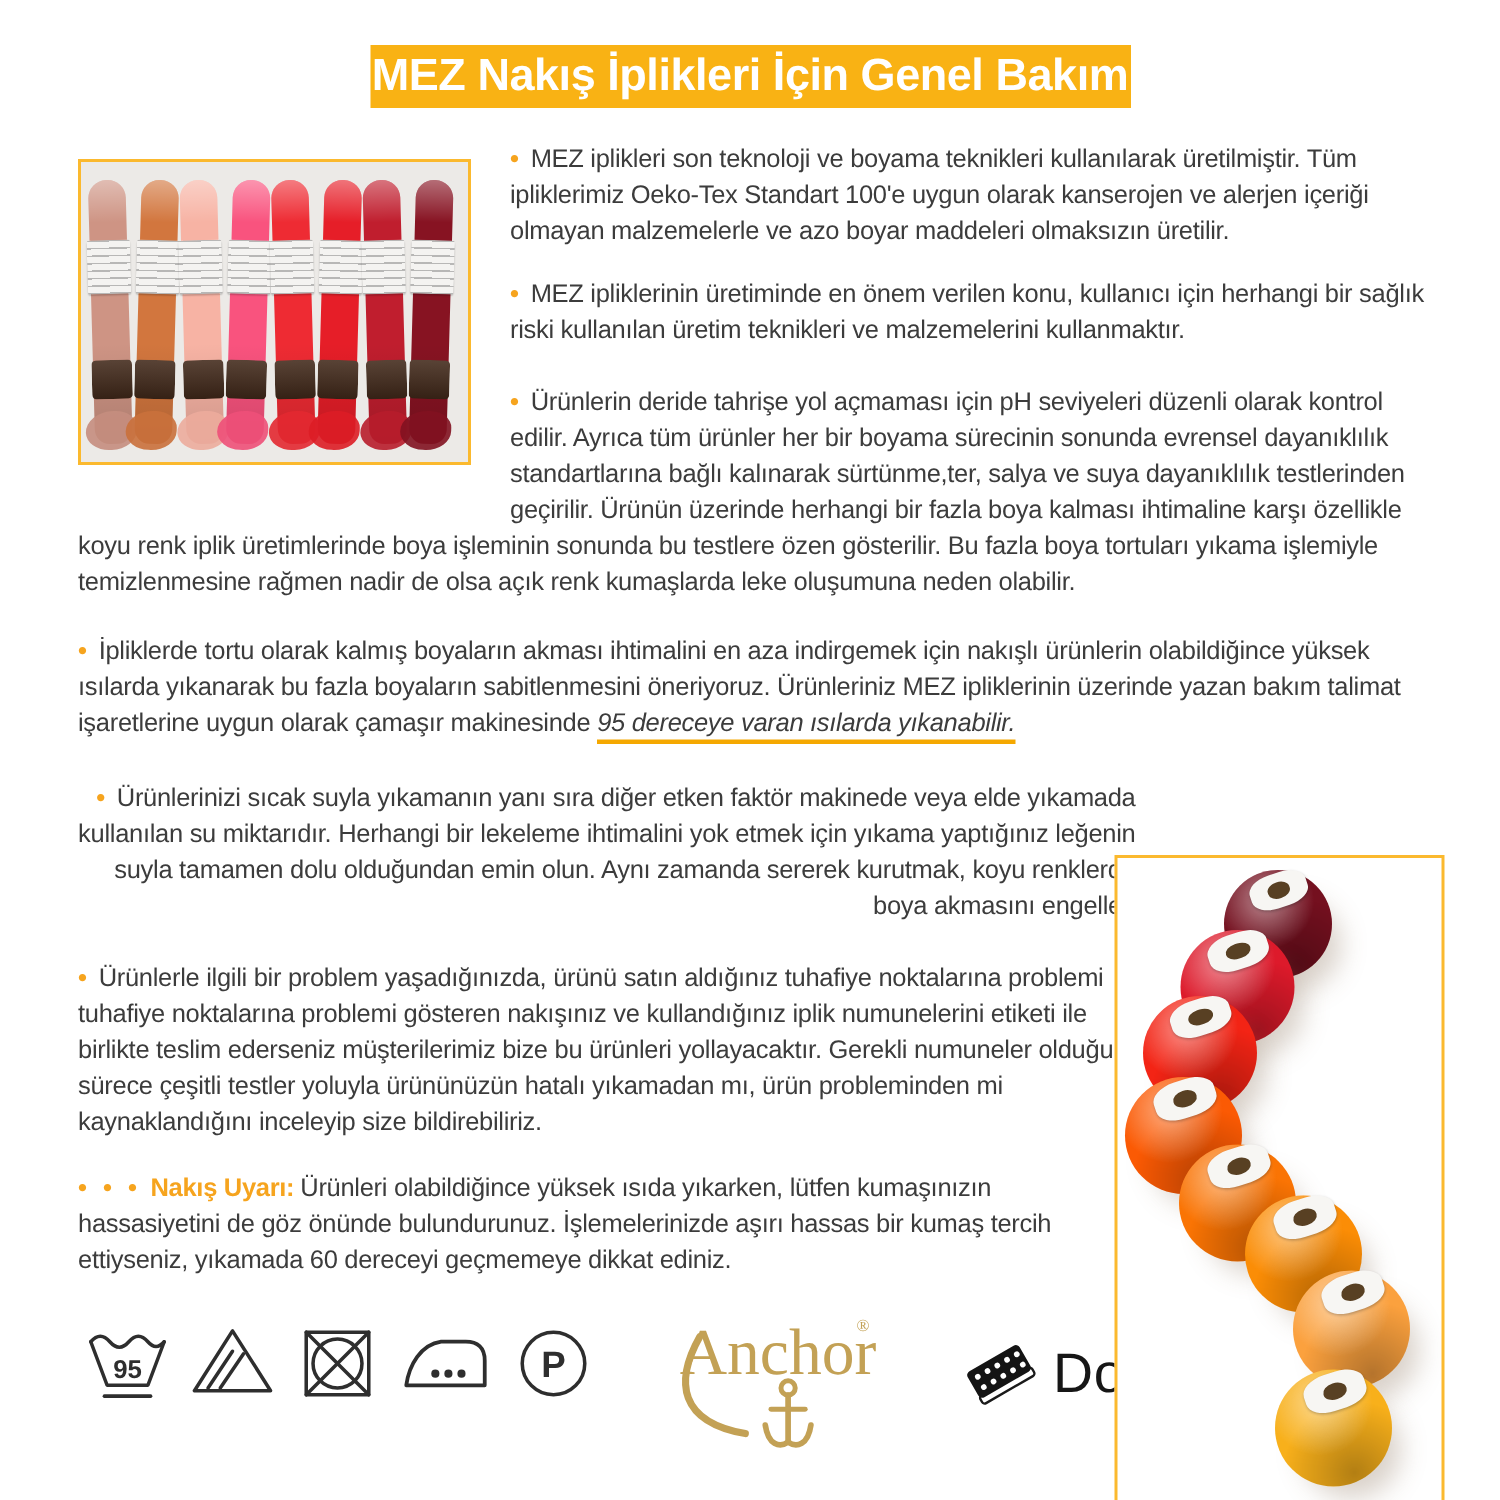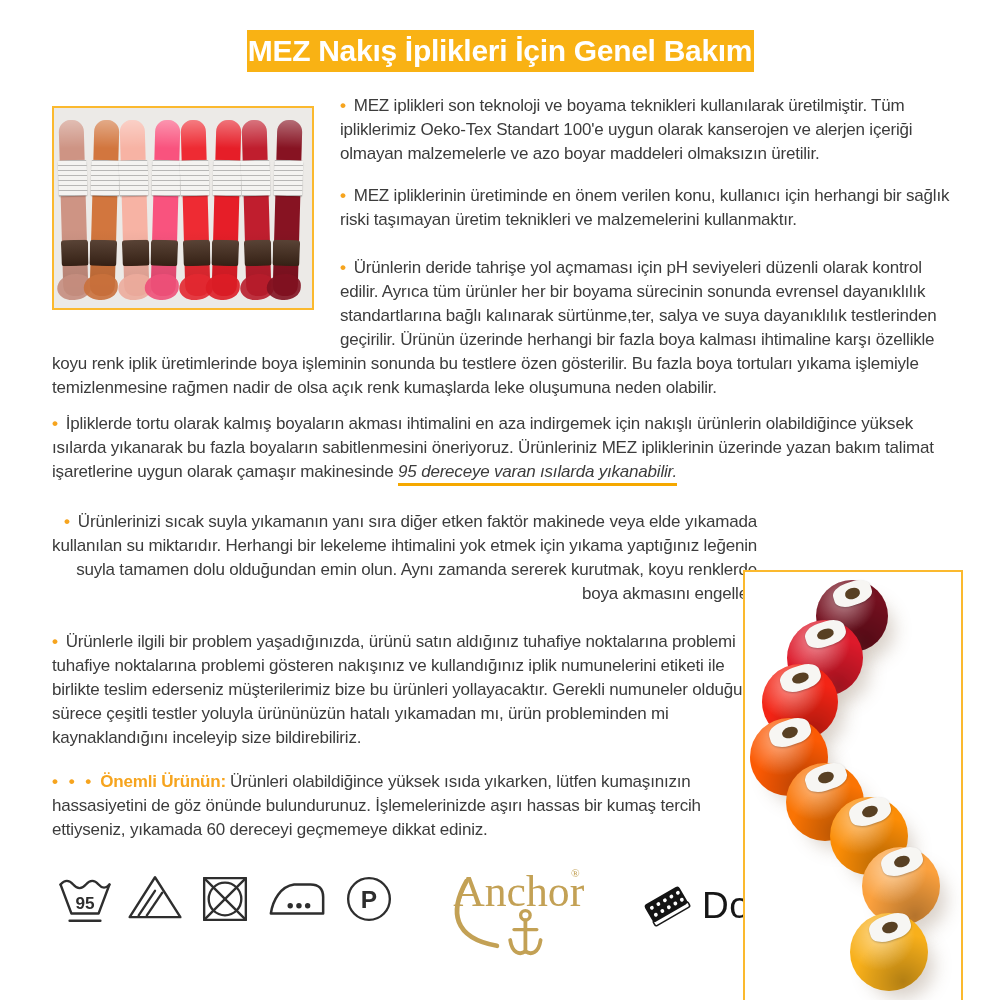--- a/index.html
+++ b/index.html
@@ -29,21 +29,21 @@
     padding:22px 42px 0 52px;
   }
   .para{
     margin:0 0 22px 0;
     font-size:17px;line-height:24px;
     letter-spacing:-0.2px;
     text-align:left;
   }
   .p1{margin-bottom:18px;}
   .p2{margin-bottom:24px;}
-  .p3{margin-bottom:12px;}
+  .p3{margin-bottom:22px;}
   .p4{margin-bottom:26px;}
   .narrow{width:705px;}
   .p5{margin-bottom:24px;text-align:right;}
   .p6{margin-bottom:20px;}
   .p7{margin-bottom:0;}
   .dot{
     color:#f6a41e;font-weight:bold;
     padding-right:8px;
   }
   .warn-dots{
@@ -204,21 +204,21 @@
         <div class="skein" style="left: 220.5px; background-color: rgb(135, 19, 34); transform: rotate(1.6deg);">
           <div class="sheen"></div>
           <div class="label"></div>
           <div class="band"></div>
           <div class="tail" style="background-color: rgb(135, 19, 34);"></div>
         </div>
       </div>
 
     <p class="para p1"><span class="dot">•</span><span>MEZ iplikleri son teknoloji ve boyama teknikleri kullanılarak üretilmiştir. Tüm ipliklerimiz Oeko-Tex Standart 100'e uygun olarak kanserojen ve alerjen içeriği olmayan malzemelerle ve azo boyar maddeleri olmaksızın üretilir.</span></p>
 
-    <p class="para p2"><span class="dot">•</span><span>MEZ ipliklerinin üretiminde en önem verilen konu, kullanıcı için herhangi bir sağlık riski taşımayan üretim teknikleri ve malzemelerini kullanmaktır.</span></p>
+    <p class="para p2"><span class="dot">•</span><span>MEZ ipliklerinin üretiminde en önem verilen konu, kullanıcı için herhangi bir sağlık riski kullanılan üretim teknikleri ve malzemelerini kullanmaktır.</span></p>
 
     <p class="para p3"><span class="dot">•</span><span>Ürünlerin deride tahrişe yol açmaması için pH seviyeleri düzenli olarak kontrol edilir. Ayrıca tüm ürünler her bir boyama sürecinin sonunda evrensel dayanıklılık standartlarına bağlı kalınarak sürtünme,ter, salya ve suya dayanıklılık testlerinden geçirilir. Ürünün üzerinde herhangi bir fazla boya kalması ihtimaline karşı özellikle koyu renk iplik üretimlerinde boya işleminin sonunda bu testlere özen gösterilir. Bu fazla boya tortuları yıkama işlemiyle temizlenmesine rağmen nadir de olsa açık renk kumaşlarda leke oluşumuna neden olabilir.</span></p>
 
     <p class="para p4"><span class="dot">•</span><span>İpliklerde tortu olarak kalmış boyaların akması ihtimalini en aza indirgemek için nakışlı ürünlerin olabildiğince yüksek ısılarda yıkanarak bu fazla boyaların sabitlenmesini öneriyoruz. Ürünleriniz MEZ ipliklerinin üzerinde yazan bakım talimat işaretlerine uygun olarak çamaşır makinesinde </span><span class="underlined">95 dereceye varan ısılarda yıkanabilir.</span></p>
 
     <div class="photo-balls">
         <div class="ball" style="left: 71px; top: 8px; width: 72px; height: 72px; background-color: rgb(116, 16, 31);">
           <div class="shade"></div>
           <div class="ball-label">
             <div class="hole"></div>
@@ -265,21 +265,21 @@
           <div class="ball-label">
             <div class="hole"></div>
           </div>
         </div>
       </div>
 
     <p class="para p5 narrow"><span class="dot">•</span><span>Ürünlerinizi sıcak suyla yıkamanın yanı sıra diğer etken faktör makinede veya elde yıkamada kullanılan su miktarıdır. Herhangi bir lekeleme ihtimalini yok etmek için yıkama yaptığınız leğenin suyla tamamen dolu olduğundan emin olun. Aynı zamanda sererek kurutmak, koyu renklerde boya akmasını engeller.</span></p>
 
     <p class="para p6 narrow"><span class="dot">•</span><span>Ürünlerle ilgili bir problem yaşadığınızda, ürünü satın aldığınız tuhafiye noktalarına problemi tuhafiye noktalarına problemi gösteren nakışınız ve kullandığınız iplik numunelerini etiketi ile birlikte teslim ederseniz müşterilerimiz bize bu ürünleri yollayacaktır. Gerekli numuneler olduğu sürece çeşitli testler yoluyla ürününüzün hatalı yıkamadan mı, ürün probleminden mi kaynaklandığını inceleyip size bildirebiliriz.</span></p>
 
-    <p class="para p7 narrow"><span class="warn-dots">• • •</span><span class="warn-label">Önemli Ürünün:</span><span>Ürünleri olabildiğince yüksek ısıda yıkarken, lütfen kumaşınızın hassasiyetini de göz önünde bulundurunuz. İşlemelerinizde aşırı hassas bir kumaş tercih ettiyseniz, yıkamada 60 dereceyi geçmemeye dikkat ediniz.</span></p>
+    <p class="para p7 narrow"><span class="warn-dots">• • •</span><span class="warn-label">Nakış Uyarı:</span><span>Ürünleri olabildiğince yüksek ısıda yıkarken, lütfen kumaşınızın hassasiyetini de göz önünde bulundurunuz. İşlemelerinizde aşırı hassas bir kumaş tercih ettiyseniz, yıkamada 60 dereceyi geçmemeye dikkat ediniz.</span></p>
 
     <div class="bottom-row">
 
       <div class="care-symbols">
         <svg width="58" height="62" viewBox="0 0 64 64">
           <path class="sym" d="M5 16 L17 48 L47 48 L59 16"></path>
           <path class="sym" d="M5 16 q7 -8 14 0 q7 8 14 0 q7 -8 14 0 q6 7 12 0"></path>
           <text class="symtext" x="32" y="43" font-size="19" text-anchor="middle">95</text>
           <path class="sym" d="M15 56 L49 56" stroke-width="3"></path>
         </svg>

